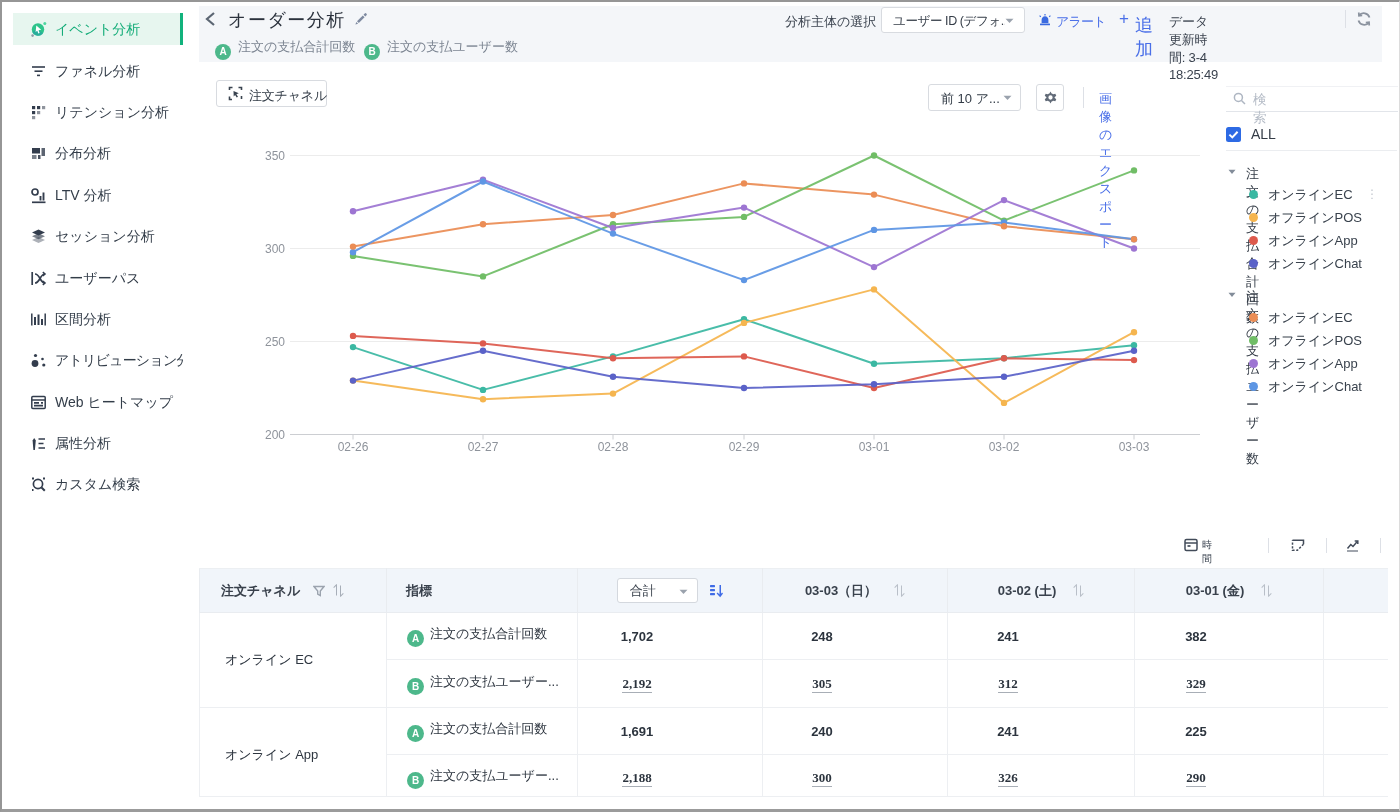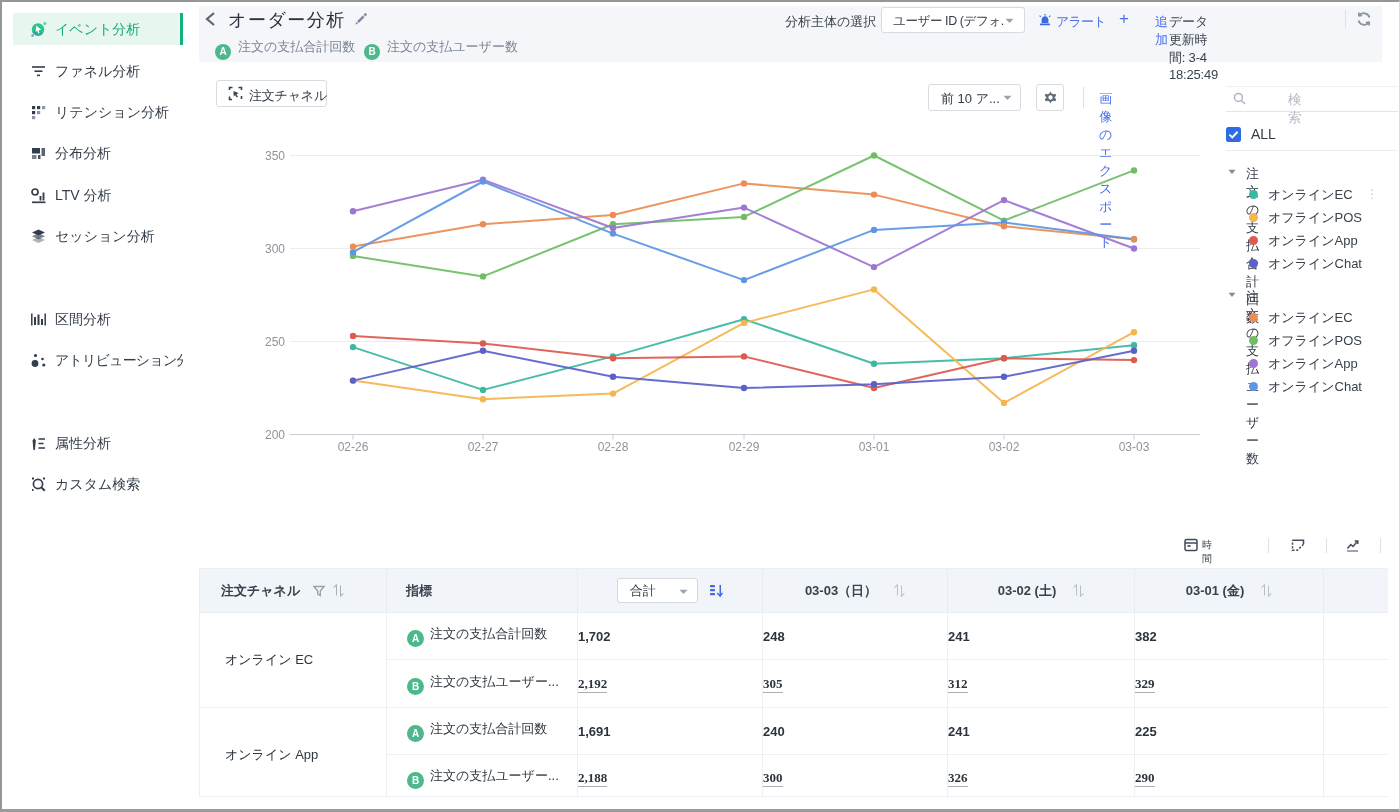--- a/index.html
+++ b/index.html
@@ -13,35 +13,35 @@
     box-sizing:border-box; z-index:50; pointer-events:none; }
   .abs { position:absolute; }
   
   #side { position:absolute; left:0; top:0; width:183px; height:807px; background:#fff; overflow:hidden; }
   .sitem { position:absolute; left:13px; width:170px; height:32px; line-height:32px; font-size:14px; color:#333d49; white-space:nowrap; }
   .sitem .ic { position:absolute; left:17px; top:8px; width:17px; height:17px; }
   .sitem .tx { position:absolute; left:42px; top:0; }
   .sitem.active { background:#e7f6ef; border-right:3px solid #11b27c; color:#13ac78; }
   
   #hband { position:absolute; left:199px; top:6px; width:1183px; height:56px; background:#f4f6f9; }
-  .hlink { color:#4a6fe8;text-align:right; }
+  .hlink { color:#4a6fe8; }
   
   .box { position:absolute; background:#fff; border:1px solid #d8dbe0; border-radius:3px; }
   .vline { position:absolute; width:1px; background:#dde0e6; }
   .badge { display:inline-block; width:16px; height:16px; border-radius:50%; background:#4db88b; color:#fff;
            font-size:10px; font-weight:bold; text-align:center; line-height:16px; vertical-align:-4px; }
   
   .litem { position:absolute; left:1249px; height:20px; font-size:13px; color:#39424d; white-space:nowrap; }
   .ldot { display:inline-block; width:9px; height:9px; border-radius:50%; margin-right:10px; vertical-align:0px; }
   
   #tblwrap { position:absolute; left:199px; top:568px; width:1189px; height:229px; overflow:hidden; }
   #tbl { width:1189px; border-collapse:collapse; table-layout:fixed; font-size:13px; }
   #tbl th { background:#f1f5fa; height:44px; font-weight:600; color:#39414c; border:1px solid #e9ecf0; border-top:1px solid #eceff2; }
   #tbl td { background:#fff; border:1px solid #edeff2; color:#2e3640; height:47px; }
-  #tbl td.num { text-align:left; padding-right:66px; font-weight:bold; color:#2c343e; }
+  #tbl td.num { text-align:center; padding-right:66px; font-weight:bold; color:#2c343e; }
   #tbl tr, #tbl th, #tbl td { overflow:hidden; }
   .u { border-bottom:1px solid #a8aeb6; padding-bottom:1px;font-family:Liberation Serif, serif; }
 </style>
 </head>
 <body>
 <div id="frame">
   <div id="side">
     <div class="sitem active" style="top:13px;">
       <svg class="ic" viewBox="0 0 17 17">
           <circle cx="8" cy="8.5" r="6.2" fill="#2ec48b"></circle>
@@ -89,36 +89,54 @@
       <span class="tx">LTV 分析</span>
     </div>
     <div class="sitem" style="top:220px;">
       <svg class="ic" viewBox="0 0 17 17" fill="#333d4d">
           <path d="M8.5 1.5 L15 4.5 L8.5 7.5 L2 4.5 Z"></path>
           <path d="M2 8.2 L8.5 11.2 L15 8.2 L8.5 5.2 Z" opacity=".65"></path>
           <path d="M2 11.9 L8.5 14.9 L15 11.9 L8.5 8.9 Z" opacity=".4"></path>
         </svg>
       <span class="tx">セッション分析</span>
     </div>
+    <div class="sitem" style="top:262px;">
+      <svg class="ic" viewBox="0 0 17 17" fill="none" stroke="#333d4d" stroke-width="1.7">
+          <path d="M2.2 2 V15"></path>
+          <path d="M5 4 C10 4 10 13 15 13"></path>
+          <path d="M5 13 C10 13 10 4 15 4"></path>
+          <path d="M12.8 2.2 L15 4 L12.8 5.8 M12.8 11.2 L15 13 L12.8 14.8" stroke-width="1.5"></path>
+        </svg>
+      <span class="tx">ユーザーパス</span>
+    </div>
     <div class="sitem" style="top:303px;">
       <svg class="ic" viewBox="0 0 17 17" fill="none" stroke="#333d4d">
           <path d="M1.8 2.5 V14.5 M15.2 2.5 V14.5" stroke-width="1.5"></path>
           <path d="M5 6 V14 M8.5 3.5 V14 M12 8 V14" stroke-width="2"></path>
         </svg>
       <span class="tx">区間分析</span>
     </div>
     <div class="sitem" style="top:344px;">
       <svg class="ic" viewBox="0 0 17 17" fill="#333d4d">
           <circle cx="5" cy="11.5" r="3.4"></circle>
           <circle cx="5.5" cy="3.5" r="1.6"></circle>
           <circle cx="12.5" cy="7" r="1.3"></circle>
           <circle cx="13.8" cy="13" r="1.6"></circle>
         </svg>
       <span class="tx" style="letter-spacing:-0.8px;">アトリビューション分析</span>
     </div>
+    <div class="sitem" style="top:386px;">
+      <svg class="ic" viewBox="0 0 17 17" fill="none" stroke="#333d4d" stroke-width="1.5">
+          <rect x="1.8" y="2.5" width="13.4" height="12" rx="1"></rect>
+          <path d="M1.8 6 H15.2"></path>
+          <path d="M4 8.8 H9 M4 11.6 H13" stroke-width="1.7"></path>
+          <path d="M11 8.8 H13" stroke-width="1.7"></path>
+        </svg>
+      <span class="tx">Web ヒートマップ</span>
+    </div>
     <div class="sitem" style="top:427px;">
       <svg class="ic" viewBox="0 0 17 17" fill="none" stroke="#333d4d" stroke-width="1.7">
           <path d="M4.2 3 L5.8 5.5 L4.9 15 L3.4 15 L2.6 5.5 Z" fill="#333d4d" stroke="none"></path>
           <path d="M8.5 4 H15 M8.5 8.5 H13.5 M8.5 13 H15"></path>
         </svg>
       <span class="tx">属性分析</span>
     </div>
     <div class="sitem" style="top:468px;text-align:right;">
       <svg class="ic" viewBox="0 0 17 17" fill="none" stroke="#333d4d" stroke-width="1.7">
           <circle cx="8" cy="8" r="4.6"></circle>
@@ -145,21 +163,21 @@
     <svg class="abs" style="left:1005px;top:18px;" width="9" height="6" viewBox="0 0 9 6" fill="#9aa2ad">
         <path d="M0.5 0.8 L4.5 5 L8.5 0.8 Z"></path>
       </svg>
     <svg class="abs" style="left:1039px;top:14px;" width="12" height="12" viewBox="0 0 12 12" fill="#3a6ae0">
         <path d="M6 2.2 C3.8 2.2 2.6 4 2.6 6 L2.6 9 L9.4 9 L9.4 6 C9.4 4 8.2 2.2 6 2.2 Z"></path>
         <rect x="1" y="9.6" width="10" height="1.7" rx="0.5"></rect>
         <path d="M5.4 0 H6.6 V1.4 H5.4 Z M1 1.2 L2.2 2.4 L1.4 3.2 L0.2 2 Z M11 1.2 L9.8 2.4 L10.6 3.2 L11.8 2 Z"></path>
       </svg>
     <div class="abs hlink" style="left:1056px;top:13px;font-size:13px;letter-spacing:-0.8px;">アラート</div>
     <div class="abs hlink" style="left:1119px;top:9px;font-size:17px;">+</div>
-    <div class="abs hlink" style="left:1135px;top:13px;font-size:13px;margin-left:20px;">追加</div>
+    <div class="abs hlink" style="left:1135px;top:13px;font-size:18px;">追加</div>
     <div class="abs" style="left:1169px;top:13px;font-size:13px;letter-spacing:-0.2px;color:#3a424e;">データ更新時間: 3-4 18:25:49</div>
     <div class="vline" style="left:1345px;top:10px;height:18px;"></div>
     <svg class="abs" style="left:1356px;top:11px;" width="16" height="16" viewBox="0 0 16 16" fill="none" stroke="#8b939f" stroke-width="1.8">
         <path d="M13.5 6.5 A6 6 0 0 0 3 4.5"></path>
         <path d="M2.5 9.5 A6 6 0 0 0 13 11.5"></path>
         <path d="M2.8 1.5 L3 4.7 L6.2 4.4" fill="none"></path>
         <path d="M13.2 14.5 L13 11.3 L9.8 11.6" fill="none"></path>
       </svg>
     <div class="abs" style="left:215px;top:37px;"><span class="badge">A</span><span style="font-size:13px;color:#7b8491;margin-left:7px;">注文の支払合計回数</span></div>
     <div class="abs" style="left:364px;top:37px;"><span class="badge">B</span><span style="font-size:13px;color:#7b8491;margin-left:7px;">注文の支払ユーザー数</span></div>
@@ -272,21 +290,21 @@
 <circle cx="1004" cy="226.2" r="3.2" fill="#eb8d55"></circle>
 <circle cx="1134" cy="239.2" r="3.2" fill="#eb8d55"></circle>
     </svg>
   </div>
   <div id="legend">
     <div class="abs" style="left:1226px;top:86px;width:172px;height:26px;border-top:1px solid #f0f1f4;border-bottom:1px solid #e2e5ea;"></div>
     <svg class="abs" style="left:1233px;top:92px;" width="13" height="13" viewBox="0 0 13 13" fill="none" stroke="#aeb6c2" stroke-width="1.5">
         <circle cx="5.4" cy="5.4" r="4"></circle>
         <path d="M8.5 8.5 L12 12"></path>
       </svg>
-    <div class="abs" style="left:1288px;top:91px;font-size:13.5px;color:#b4bbc6;">検索</div>
+    <div class="abs" style="left:1253px;top:91px;font-size:13.5px;color:#b4bbc6;">検索</div>
     <div class="abs" style="left:1226px;top:127px;width:15px;height:15px;background:#2d6ae4;border-radius:2.5px;">
       <svg width="15" height="15" viewBox="0 0 15 15" fill="none" stroke="#fff" stroke-width="2">
           <path d="M3.4 7.6 L6.3 10.4 L11.6 4.8"></path>
         </svg>
     </div>
     <div class="abs" style="left:1251px;top:126px;font-size:14px;color:#333b46;">ALL</div>
     <div class="abs" style="left:1226px;top:150px;width:171px;height:1px;background:#ebedf0;"></div>
     <svg class="abs" style="left:1228px;top:169px;" width="8" height="6" viewBox="0 0 8 6" fill="#828c99">
         <path d="M0.5 0.8 L4 5 L7.5 0.8 Z"></path>
       </svg>

